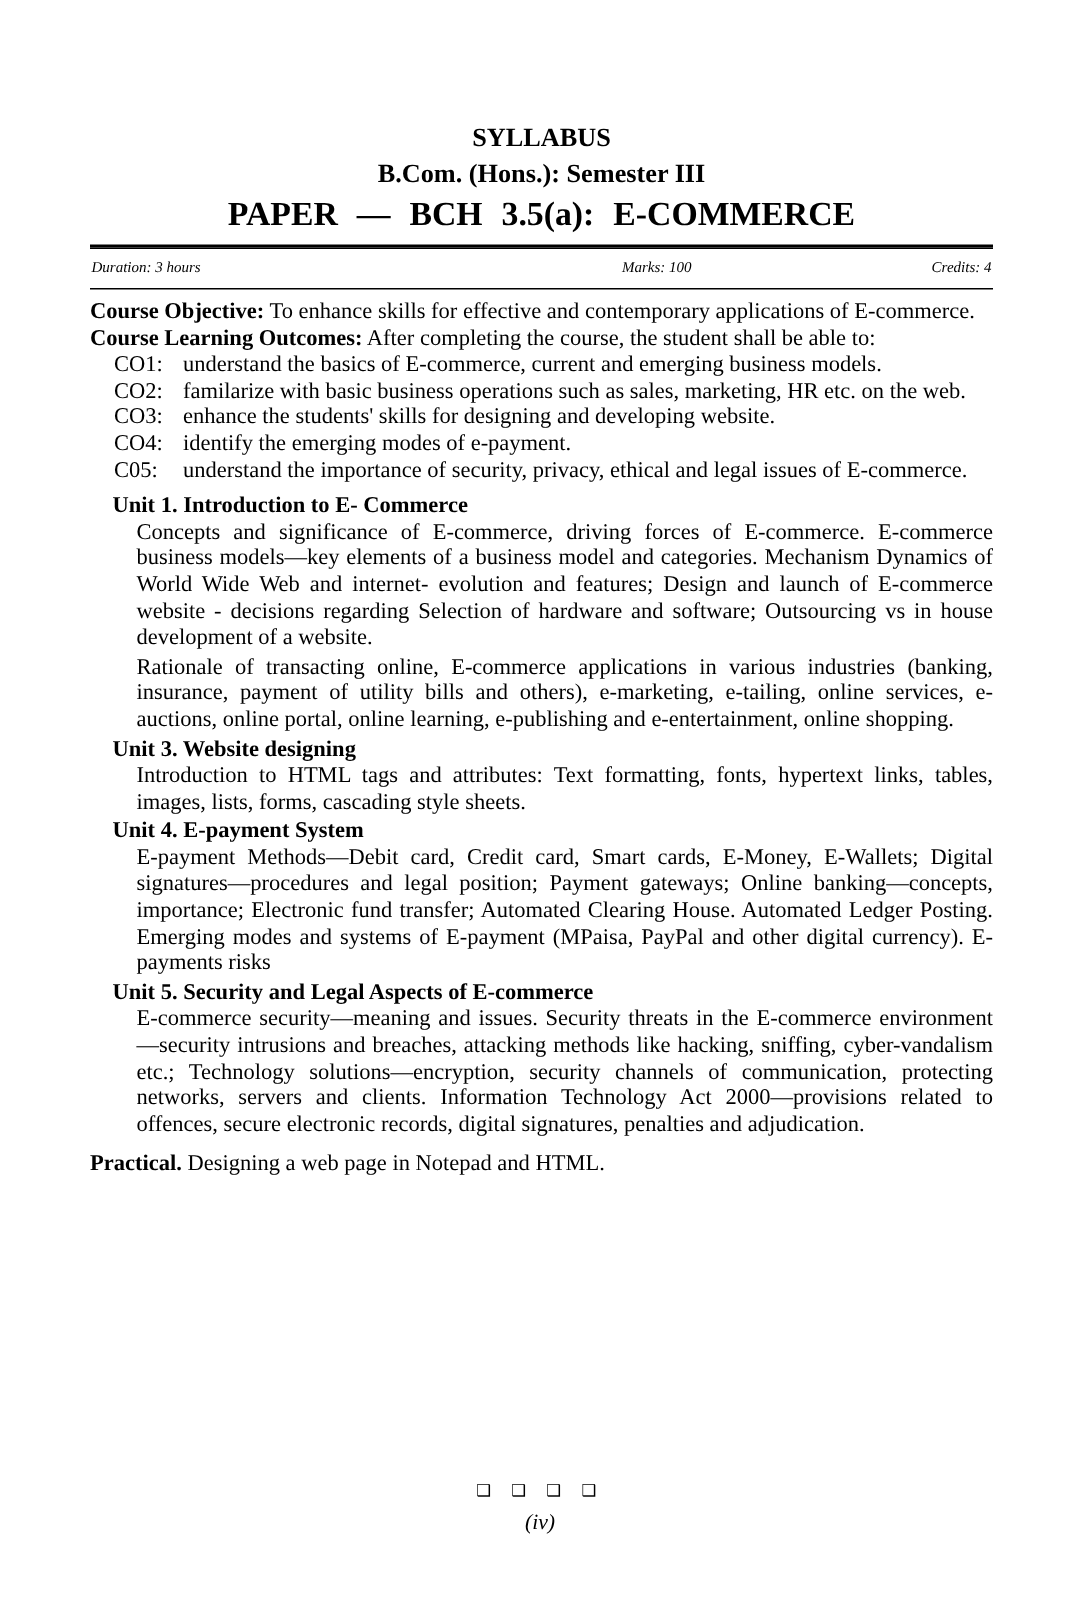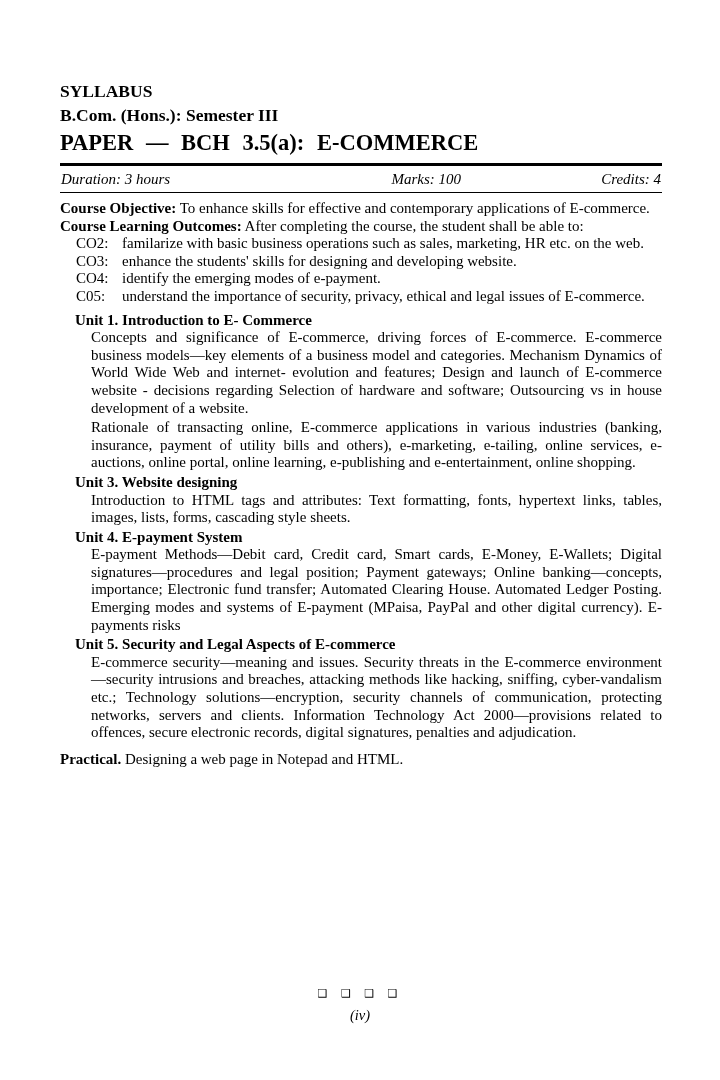--- a/index.html
+++ b/index.html
@@ -7,27 +7,27 @@
   body {
     width: 720px; height: 1080px;
     background: #ffffff; color: #000000;
     font-family: "Liberation Serif", serif;
     -webkit-font-smoothing: antialiased;
   }
   .page { position: relative; width: 720px; height: 1080px; padding: 80px 58px 0 60px; overflow: hidden; }
   p { margin: 0; }
   b { font-weight: bold; }
 
-  .center { text-align: left; }
+  .center { text-align: center; }
   .h-syllabus { font-weight: bold; font-size: 17.5px; line-height: 23px; }
   .h-program  { font-weight: bold; font-size: 17.5px; line-height: 25px; }
   .h-paper    { font-weight: bold; font-size: 22.5px; line-height: 30px; word-spacing: 7px; }
 
   .rule-double { margin-top: 5px; height: 3px; border-top: 2.5px solid #000; border-bottom: 1.2px solid #000; }
-  .info-row { display: flex; font-style: italic; font-size: 15px; line-height: 18px; padding: 4px 1px 4px 1px; }
+  .info-row { display: flex; font-style: italic; font-size: 10px; line-height: 18px; padding: 4px 1px 4px 1px; }
   .info-cell { flex: 1; }
   .info-cell.mid { text-align: right; }
   .info-cell.right { text-align: right; }
   .rule-thin { border-top: 1.2px solid #000; margin-bottom: 7px; }
 
   .body-text { font-size: 15px; line-height: 17.6px; }
   .para { text-align: justify; }
 
   .co-list { margin-left: 16px; }
   .co-row { display: flex; }
@@ -66,20 +66,24 @@
 
   <div class="rule-thin"></div>
 
   <div class="body-text">
 
     <p class="para"><b>Course Objective:</b><span> To enhance skills for effective and contemporary applications of E-commerce.</span></p>
 
     <p class="para"><b>Course Learning Outcomes:</b><span> After completing the course, the student shall be able to:</span></p>
 
     <div class="co-list">
+      <div class="co-row">
+        <span class="co-code">CO1:</span>
+        <span class="co-text">understand the basics of E-commerce, current and emerging business models.</span>
+      </div>
       <div class="co-row">
         <span class="co-code">CO2:</span>
         <span class="co-text">familarize with basic business operations such as sales, marketing, HR etc. on the web.</span>
       </div>
       <div class="co-row">
         <span class="co-code">CO3:</span>
         <span class="co-text">enhance the students' skills for designing and developing website.</span>
       </div>
       <div class="co-row">
         <span class="co-code">CO4:</span>

